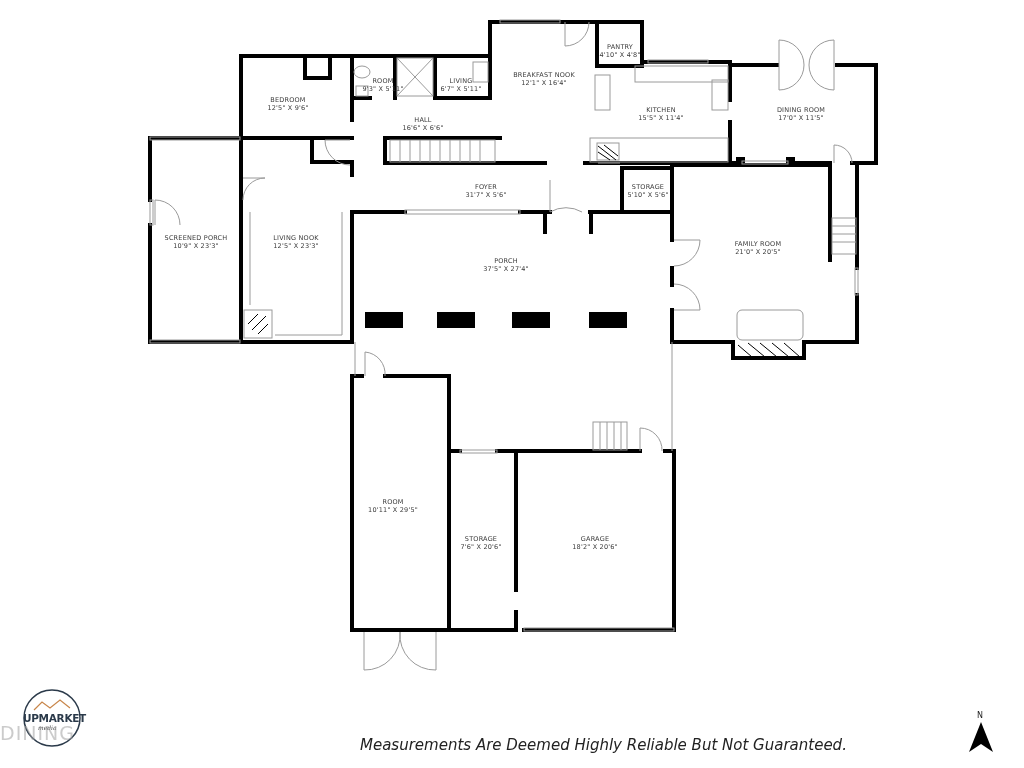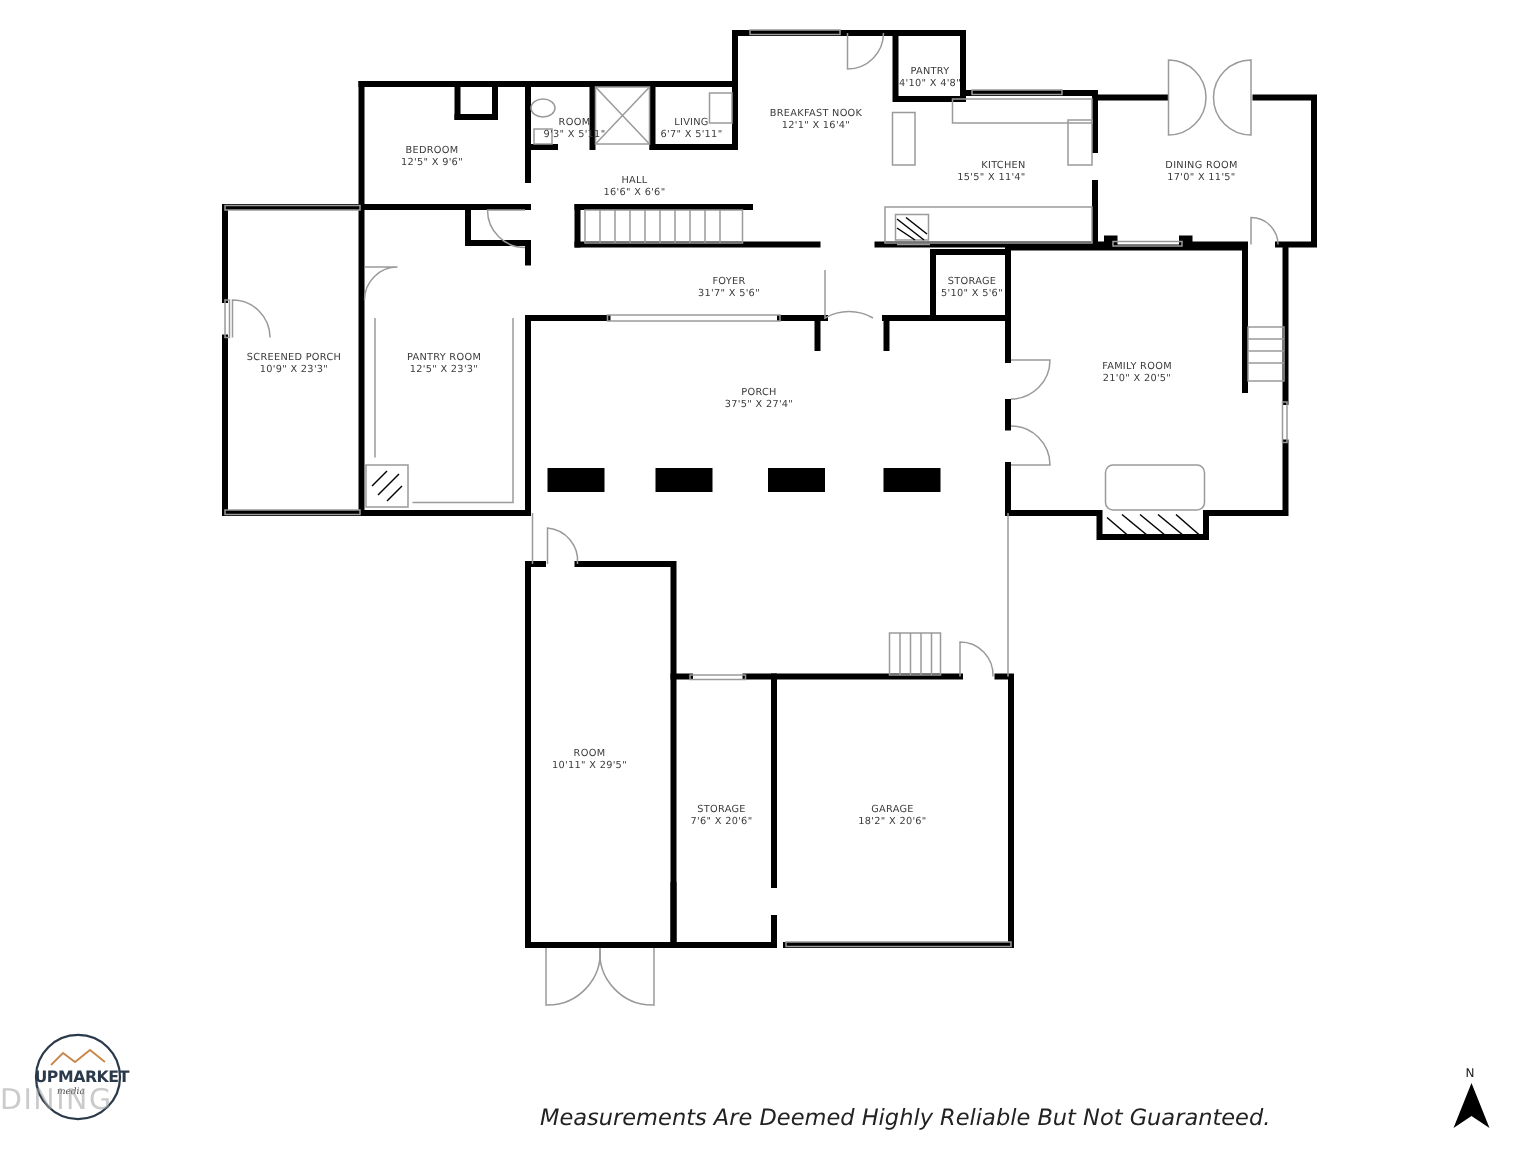--- a/index.html
+++ b/index.html
@@ -198,34 +198,34 @@
       <div>16'6" X 6'6"</div>
     </div>
     <div class="room-label" style="left: 544px; top: 71px;">
       <div>BREAKFAST NOOK</div>
       <div>12'1" X 16'4"</div>
     </div>
     <div class="room-label" style="left: 620px; top: 43px;">
       <div>PANTRY</div>
       <div>4'10" X 4'8"</div>
     </div>
-    <div class="room-label" style="left: 661px; top: 106px; text-align: right;">
+    <div class="room-label" style="left: 661px; top: 106px;">
       <div>KITCHEN</div>
       <div>15'5" X 11'4"</div>
     </div>
     <div class="room-label" style="left: 801px; top: 106px;">
       <div>DINING ROOM</div>
       <div>17'0" X 11'5"</div>
     </div>
     <div class="room-label" style="left: 196px; top: 234px;">
       <div>SCREENED PORCH</div>
       <div>10'9" X 23'3"</div>
     </div>
     <div class="room-label" style="left: 296px; top: 234px;">
-      <div>PANTRY ROOM</div>
+      <div>LIVING NOOK</div>
       <div>12'5" X 23'3"</div>
     </div>
     <div class="room-label" style="left: 486px; top: 183px;">
       <div>FOYER</div>
       <div>31'7" X 5'6"</div>
     </div>
     <div class="room-label" style="left: 648px; top: 183px;">
       <div>STORAGE</div>
       <div>5'10" X 5'6"</div>
     </div>

